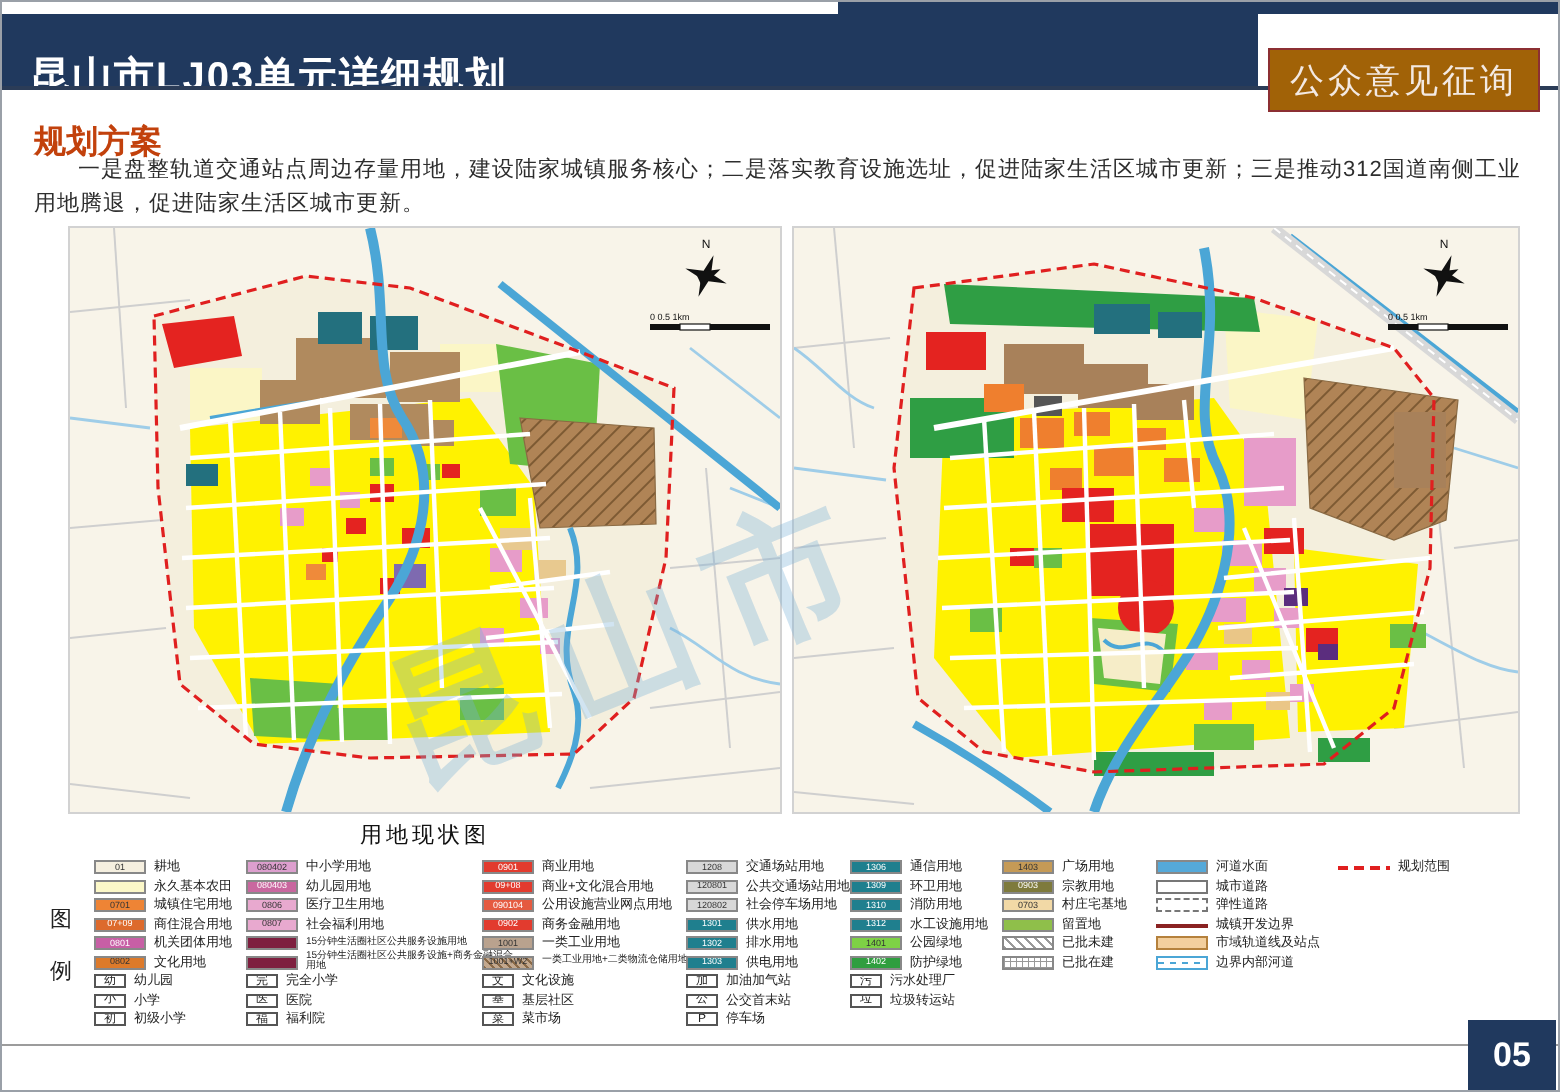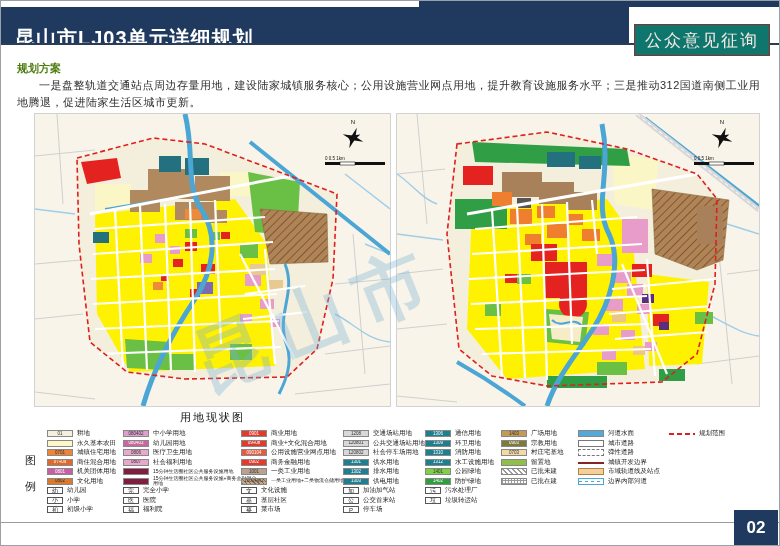--- a/index.html
+++ b/index.html
@@ -3,24 +3,24 @@
 <meta charset="utf-8">
 <style>
   html,body{margin:0;padding:0;background:#e8e8e8;font-family:"Liberation Sans","DejaVu Sans",sans-serif;}
   .page{position:relative;width:780px;height:546px;background:#ffffff;overflow:hidden;
         border:1px solid #9aa0a8;box-sizing:border-box;}
   
   .top-strip{position:absolute;left:418px;top:0;width:362px;height:6px;background:#20395e;}
   .header-bar{position:absolute;left:0;top:6px;width:628px;height:36px;background:#20395e;}
   .header-bar .title{position:absolute;left:14px;top:6px;color:#ffffff;font-size:20px;font-weight:bold;letter-spacing:1px;margin-top:12px;}
   .header-rule{position:absolute;left:0;top:42px;width:780px;height:2px;background:#2b3c57;}
-  .badge{position:absolute;left:633px;top:23px;width:134px;height:30px;background:#0f766e;border:1px solid #8c2f32;
+  .badge{position:absolute;left:633px;top:23px;width:134px;height:30px;background:#a16207;border:1px solid #8c2f32;
          color:#f3e9e2;font-size:17px;letter-spacing:2px;display:flex;align-items:center;justify-content:center;}
   
-  .section-heading{position:absolute;left:16px;top:60px;font-size:11px;font-weight:bold;color:#4d7c0f;}
+  .section-heading{position:absolute;left:16px;top:60px;font-size:16px;font-weight:bold;color:#c2410c;}
   .para{position:absolute;left:16px;top:76px;width:750px;margin:0;font-size:11px;line-height:17px;color:#2e2e2e;
         text-indent:2em;letter-spacing:0.5px;}
   
   .maps{position:absolute;left:0;top:112px;width:780px;height:310px;}
   .map{position:absolute;margin:0;top:0;}
   .map.left{left:33px;width:357px;}
   .map.right{left:395px;width:364px;}
   .map svg{display:block;border:1px solid #d2d2d2;background:#f8f4e9;}
   .map figcaption{text-align:center;font-size:11px;color:#111;margin-top:3px;letter-spacing:2px;}
   .watermark{position:absolute;left:180px;top:120px;width:460px;font-size:72px;font-weight:bold;
@@ -76,21 +76,21 @@
   </svg>
 
   <div class="top-strip"></div>
   <div class="header-bar">
     <span class="title">昆山市LJ03单元详细规划</span>
   </div>
   <div class="header-rule"></div>
   <div class="badge">公众意见征询</div>
 
   <div class="section-heading">规划方案</div>
-  <p class="para">一是盘整轨道交通站点周边存量用地，建设陆家城镇服务核心；公用设施营业网点用地，提升教育设施服务水平；三是推动312国道南侧工业用地腾退，促进陆家生活区城市更新。</p>
+  <p class="para">一是盘整轨道交通站点周边存量用地，建设陆家城镇服务核心；二是落实教育设施选址，促进陆家生活区城市更新；三是推动312国道南侧工业用地腾退，促进陆家生活区城市更新。</p>
 
   <div class="maps">
 
     <figure class="map left">
       <svg width="355" height="292" viewBox="0 0 355 292">
 
         <g stroke="#cfcfcf" stroke-width="1">
           <line x1="0" y1="42" x2="60" y2="36"></line>
             <line x1="22" y1="0" x2="28" y2="90"></line>
           <line x1="0" y1="205" x2="48" y2="200"></line>
@@ -596,14 +596,14 @@
         <div class="lcol">
           <div class="lrow">
             <span class="sw reddash"></span>
             <span class="llab">规划范围</span>
           </div>
         </div>
       </div>
   </div>
 
   <div class="footer-line"></div>
-  <div class="page-number">02</div>
+  <div class="page-number">05</div>
 </div>
 
 </body></html>

